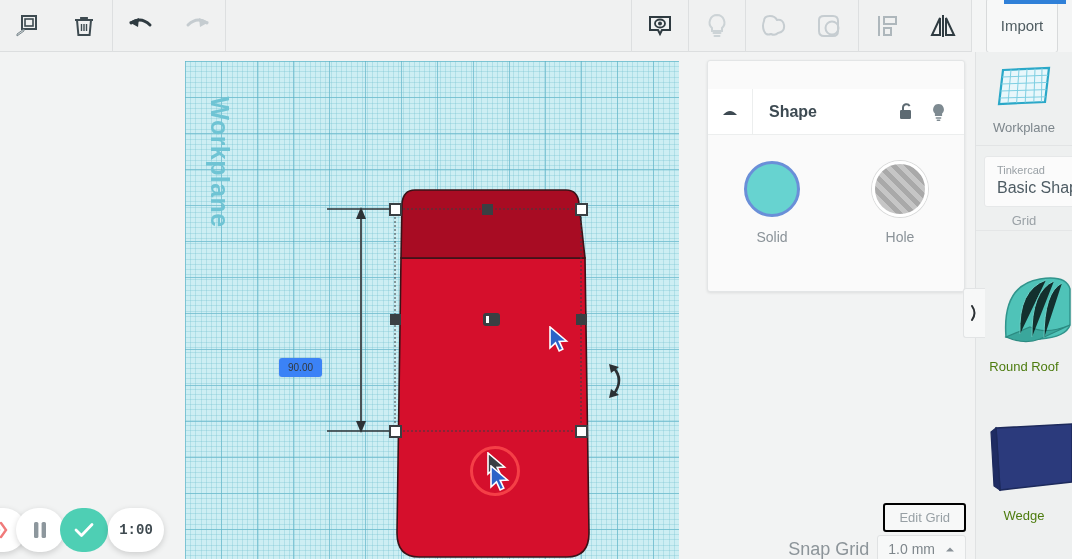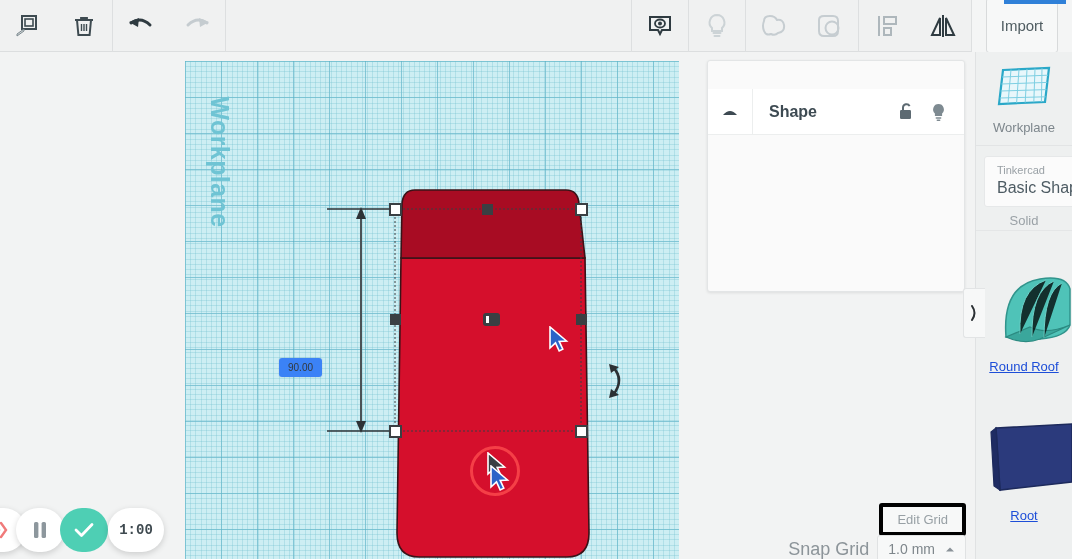--- a/index.html
+++ b/index.html
@@ -162,21 +162,21 @@
     border-radius:3px;padding:7px 0 9px 12px;cursor:pointer;box-sizing:border-box;
     width:calc(100% + 22px);
   }
   .sb-sel-sub{color:#9aa1a6;font-size:11px;}
   .sb-sel-main{color:#4d5b63;font-size:16px;margin-top:3px;white-space:nowrap;}
   .sb-root{
     text-align:center;color:#9aa1a6;font-size:13px;margin-top:6px;
     border-bottom:1px solid #e4e6e7;padding-bottom:2px;
   }
   .sb-item{text-align:center;padding-top:16px;cursor:pointer;}
-  .sb-item-label{color:#1d4ed8;font-size:13px;margin-top:4px;white-space:nowrap;text-decoration:underline;}
+  .sb-item-label{color:#4d7c0f;font-size:13px;margin-top:4px;white-space:nowrap;}
 
   
   .bottombar{
     position:absolute;left:0;bottom:0;width:975px;height:58px;
     pointer-events:none;
   }
   .pill{
     position:absolute;bottom:7px;height:44px;border-radius:24px;background:#ffffff;
     box-shadow:0 2px 6px rgba(0,0,0,.16);display:flex;align-items:center;
     justify-content:center;pointer-events:auto;cursor:pointer;
@@ -185,21 +185,21 @@
   .pill-pause{left:16px;width:48px;}
   .pill-check{left:60px;width:48px;background:#4ecfb4;box-shadow:none;}
   .pill-timer{left:108px;width:56px;color:#3f4a50;font-size:14px;font-weight:bold;
     font-family:"Liberation Mono", monospace;}
 
   .grid-ctrls{
     position:absolute;right:0;bottom:0;width:240px;height:64px;
     color:#8c9499;font-size:13px;
   }
   .edit-grid{
-    position:absolute;right:9px;top:8px;border:4px solid #000000;background:#f7f8f8;
+    position:absolute;right:9px;top:8px;border:2px solid #000000;background:#f7f8f8;
     color:#98a0a5;font-size:13px;padding:5px 14px;border-radius:3px;cursor:pointer;
   }
   .snap-row{position:absolute;right:9px;top:40px;display:flex;align-items:center;gap:8px;}
   .snap-label{color:#8c9499;font-size:18px;}
   .snap-sel{
     border:1px solid #e0e2e3;background:#f7f8f8;border-radius:3px;
     padding:5px 10px;color:#7e868b;font-size:14px;display:flex;align-items:center;gap:10px;
     cursor:pointer;
   }
 </style>
@@ -365,20 +365,30 @@
             <path d="M5 8 V5.5 a3.5 3.5 0 0 1 6.6 -1.4" fill="none" stroke="#5d6a72" stroke-width="2"></path>
             <rect x="2" y="8" width="11" height="9" rx="1.2" fill="#5d6a72"></rect>
           </svg>
         </div>
         <div class="panel-icon" style="margin-right:10px;">
           <svg width="17" height="20" viewBox="0 0 17 20">
             <path d="M8.5 2 a5.4 5.4 0 0 1 3.6 9.4 V14 h-7.2 v-2.6 A5.4 5.4 0 0 1 8.5 2 Z" fill="#7e8a91"></path>
             <rect x="5.6" y="15.2" width="5.8" height="1.5" rx=".7" fill="#7e8a91"></rect>
             <rect x="6.6" y="17.4" width="3.8" height="1.5" rx=".7" fill="#7e8a91"></rect>
           </svg>
+        </div>
+      </div>
+      <div class="panel-body">
+        <div class="swatch-col">
+          <div class="swatch solid"></div>
+          <div class="swatch-label">Solid</div>
+        </div>
+        <div class="swatch-col">
+          <div class="swatch hole"></div>
+          <div class="swatch-label">Hole</div>
         </div>
       </div>
     </div>
 
     <div class="bottombar">
       <div class="pill pill-record">
         <svg width="22" height="22" viewBox="0 0 22 22">
           <path d="M5 4 L10 11 L5 18 M12 4 L17 11 L12 18" stroke="#f07a7a" stroke-width="2.4" fill="none" stroke-linecap="round"></path>
         </svg>
       </div>
@@ -426,35 +436,35 @@
         </g>
       </svg>
       <div class="sb-wp-label">Workplane</div>
     </div>
 
     <div class="sb-select">
       <div class="sb-sel-sub">Tinkercad</div>
       <div class="sb-sel-main">Basic Shapes</div>
     </div>
 
-    <div class="sb-root">Solid</div>
+    <div class="sb-root">Grid</div>
 
     <div class="sb-item" style="padding-top:30px;">
       <svg width="96" height="90" viewBox="0 0 96 90">
         <path d="M30 76 q-4 -52 34 -58 q26 -4 30 10 L94 64 q-4 12 -30 14 Z" fill="#4fc3b8" stroke="#31948c" stroke-width="1.5"></path>
         <path d="M30 76 q18 8 34 2 L94 64 q-24 10 -40 2 Z" fill="#3aa79c" stroke="#2c8a81" stroke-width="1.2"></path>
         <g stroke="#77d6cd" stroke-width="1" opacity=".75">
           <path d="M44 73 q-2 -44 26 -54 M56 76 q-1 -46 22 -56 M68 77 q0 -46 18 -55"></path>
         </g>
       </svg>
       <div class="sb-item-label">Round Roof</div>
     </div>
 
     <div class="sb-item" style="padding-top:46px;">
       <svg width="96" height="80" viewBox="0 0 96 80">
         <path d="M20 8 L96 4 L96 62 L24 70 Z" fill="#2b3a7c" stroke="#1d2a5c" stroke-width="1.6"></path>
         <path d="M20 8 L24 70 L18 66 L15 12 Z" fill="#1f2c63" stroke="#1d2a5c" stroke-width="1.2"></path>
       </svg>
-      <div class="sb-item-label">Root</div>
+      <div class="sb-item-label">Wedge</div>
     </div>
   </div>
 
 </div>
 
 </body></html>

